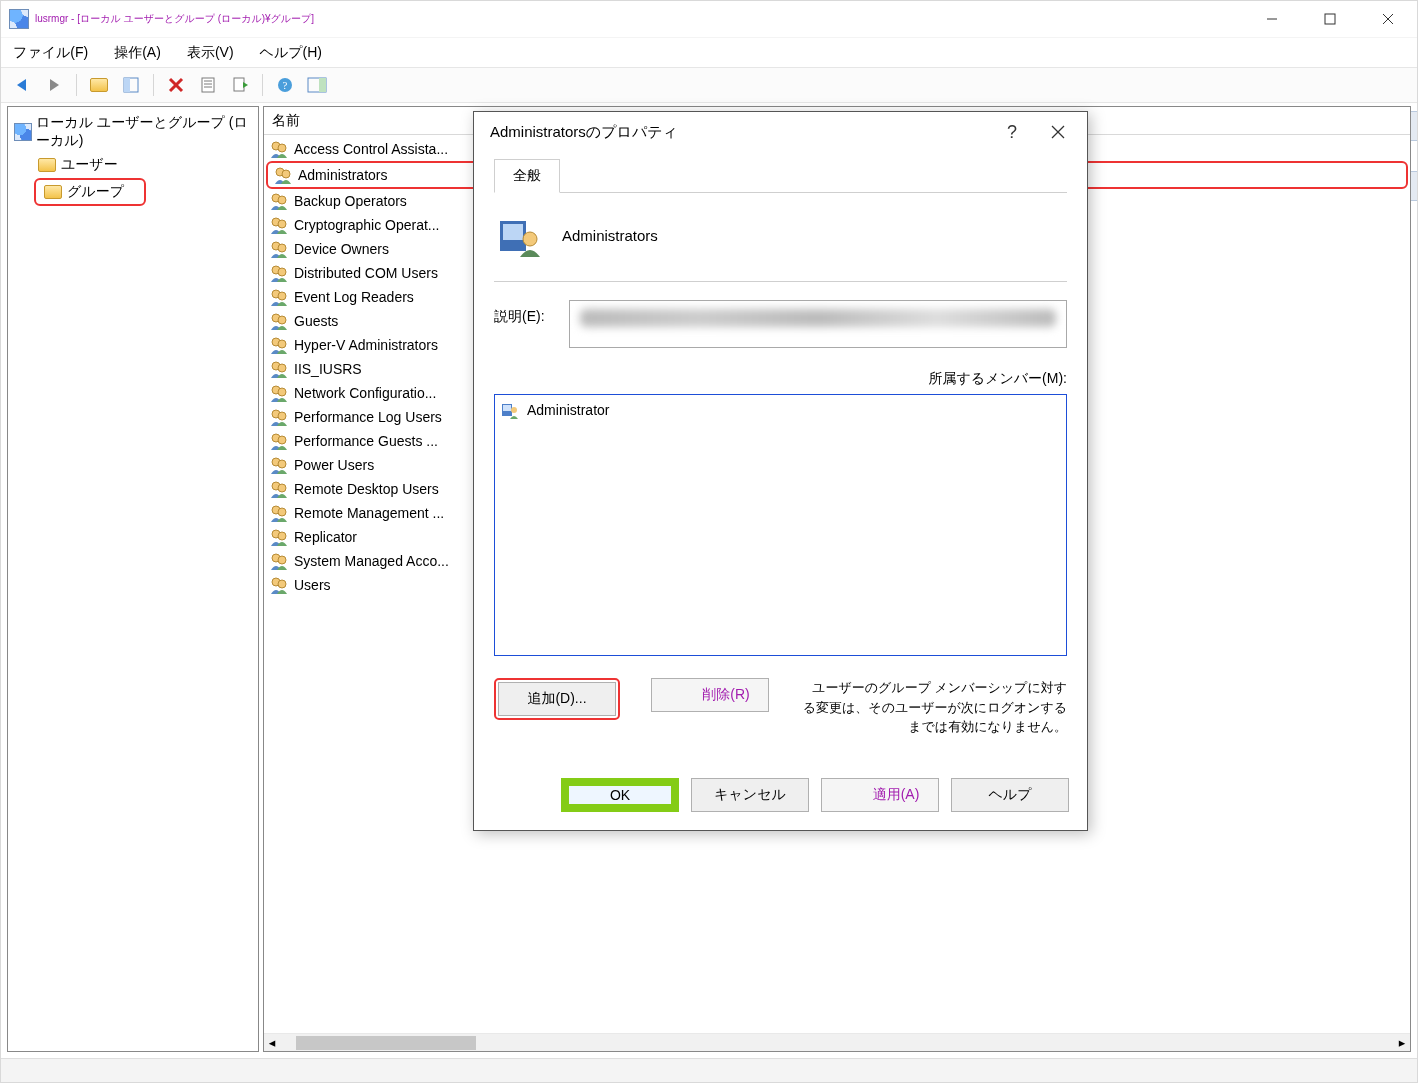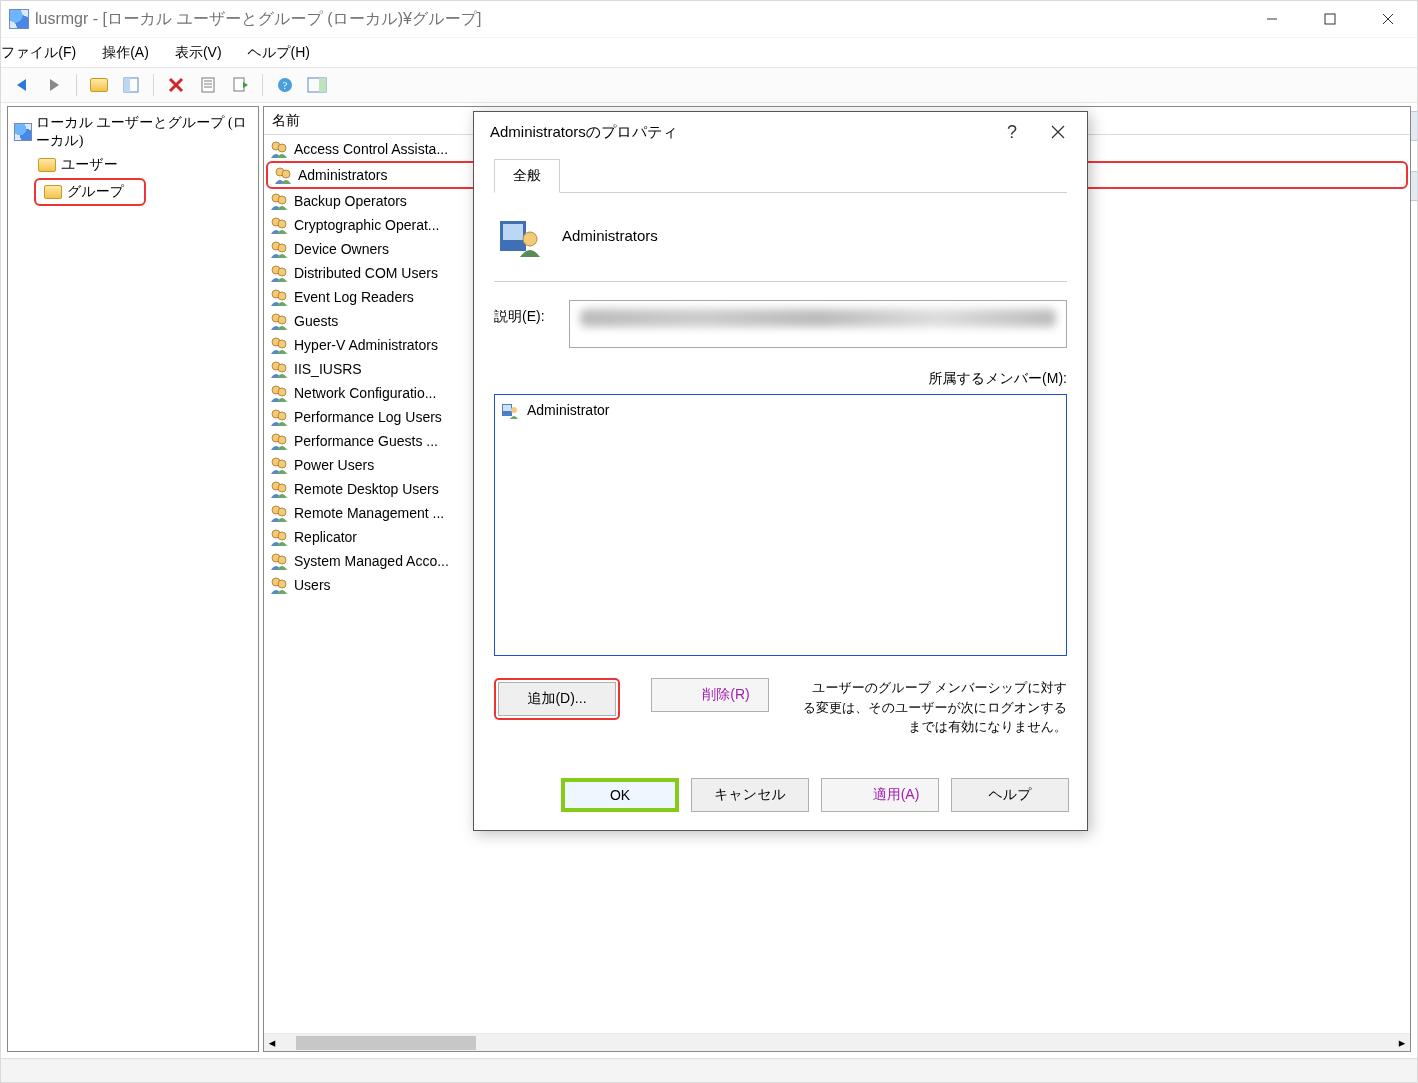--- a/index.html
+++ b/index.html
@@ -9,38 +9,38 @@
   
   .backdrop { position:absolute; right:0; top:110px; width:180px; }
   .backdrop .bar { height:30px; background:#e4eaf2; border-top:1px solid #b9c9de; border-bottom:1px solid #b9c9de; margin-bottom:4px; display:flex; justify-content:flex-end; align-items:center; padding-right:8px;}
   .backdrop .row { height:26px; display:flex; justify-content:flex-end; align-items:center; padding-right:8px;}
   .triangle-up { width:0;height:0;border-left:6px solid transparent;border-right:6px solid transparent;border-bottom:7px solid #333;}
   .triangle-right { width:0;height:0;border-top:6px solid transparent;border-bottom:6px solid transparent;border-left:7px solid #333;}
 
   
   .titlebar { height:36px; display:flex; align-items:center; padding-left:8px; background:#fff; }
   .titlebar .app-icon { width:20px;height:20px;margin-right:6px; }
-  .titlebar .title { color:#737373; font-size:16px; flex:1; }
+  .titlebar .title { color:#a21caf; font-size:10px; flex:1; }
   .winbtns { display:flex; height:36px; }
   .winbtn { width:58px; display:flex; align-items:center; justify-content:center; color:#333; }
   .winbtn svg { stroke:#333; }
   
   
-  .menubar { height:30px; display:flex; align-items:center; gap:26px; font-size:14px; border-top:1px solid #f4f4f4;}
+  .menubar { height:30px; display:flex; align-items:center; padding-left:12px; gap:26px; font-size:14px; border-top:1px solid #f4f4f4;}
   .menubar span { }
 
   
   .toolbar { height:36px; border-top:1px solid #e6e6e6; border-bottom:1px solid #e6e6e6; background:#fbfbfb; display:flex; align-items:center; padding-left:8px; gap:6px;}
   .toolbar .sep { width:1px;height:22px;background:#d6d6d6;margin:0 3px;}
   .tbtn { width:26px;height:26px;display:flex;align-items:center;justify-content:center;border:1px solid transparent;}
 
   
   .panes { position:absolute; top:105px; left:6px; right:6px; bottom:30px; display:flex; gap:4px;}
   .pane { background:#fff; border:1px solid #888; position:relative;}
-  .tree-pane { width:252px; padding:4px 2px;font-family:Liberation Serif, serif; }
+  .tree-pane { width:252px; padding:4px 2px; }
   .list-pane { flex:1; }
   .tree-pane .root { display:flex;align-items:center;gap:4px;padding:3px 4px; font-size:14px;}
   .tree-pane .item { display:flex;align-items:center;gap:5px;padding:3px 4px 3px 28px; font-size:14px;}
   .hl-red { border:2px solid #e33; border-radius:6px; }
   .folder-icon{width:18px;height:14px;background:linear-gradient(#ffe8a6,#f3c34b);border:1px solid #c89a2e;border-radius:2px;display:inline-block;flex-shrink:0;}
   .group-app-icon{width:18px;height:18px;display:inline-block;flex-shrink:0;background:
      radial-gradient(circle at 30% 30%, #6fb4ff 0 40%, transparent 41%),
      radial-gradient(circle at 70% 70%, #4a86e8 0 40%, transparent 41%),
      #dce9fb; border:1px solid #6d8db8; }
 
@@ -72,21 +72,21 @@
   .blur{position:absolute;left:10px;top:8px;right:10px;height:18px;background:linear-gradient(90deg,#bbb,#ccc,#bbb,#ddd,#bbb);filter:blur(4px);border-radius:6px;}
   .members-label{font-size:14px;margin:22px 0 6px 0;}
   .members-box{height:262px;border:1px solid #1d4ed8;padding:6px;}
   .member-row{display:flex;align-items:center;gap:8px;font-size:14px;}
   .user-icon{width:18px;height:18px;}
   .btnrow1{display:flex;align-items:flex-start;gap:31px;margin-top:22px;}
   .btn{min-width:118px;height:34px;border:1px solid #b0b0b0;background:#efefef;font-size:14px;display:flex;align-items:center;justify-content:center;}
   .btn.disabled{color:#a21caf;background:#f5f5f5;padding-left:32px;}
   .note{font-size:13px;line-height:1.5;flex:1;}
   .dlg-footer{position:absolute;left:0;right:0;bottom:0;padding:14px 18px 18px 18px;display:flex;justify-content:flex-end;gap:12px;}
-  .btn.primary{border:4px solid #84cc16;background:#eef6ff;}
+  .btn.primary{border:8px solid #84cc16;background:#eef6ff;}
   .hl-red-thick{border:2.5px solid #e33;border-radius:5px;padding:2px;}
 
   
   svg{display:block;}
 </style>
 </head>
 <body>
 
 <div class="backdrop">
   <div class="bar">

